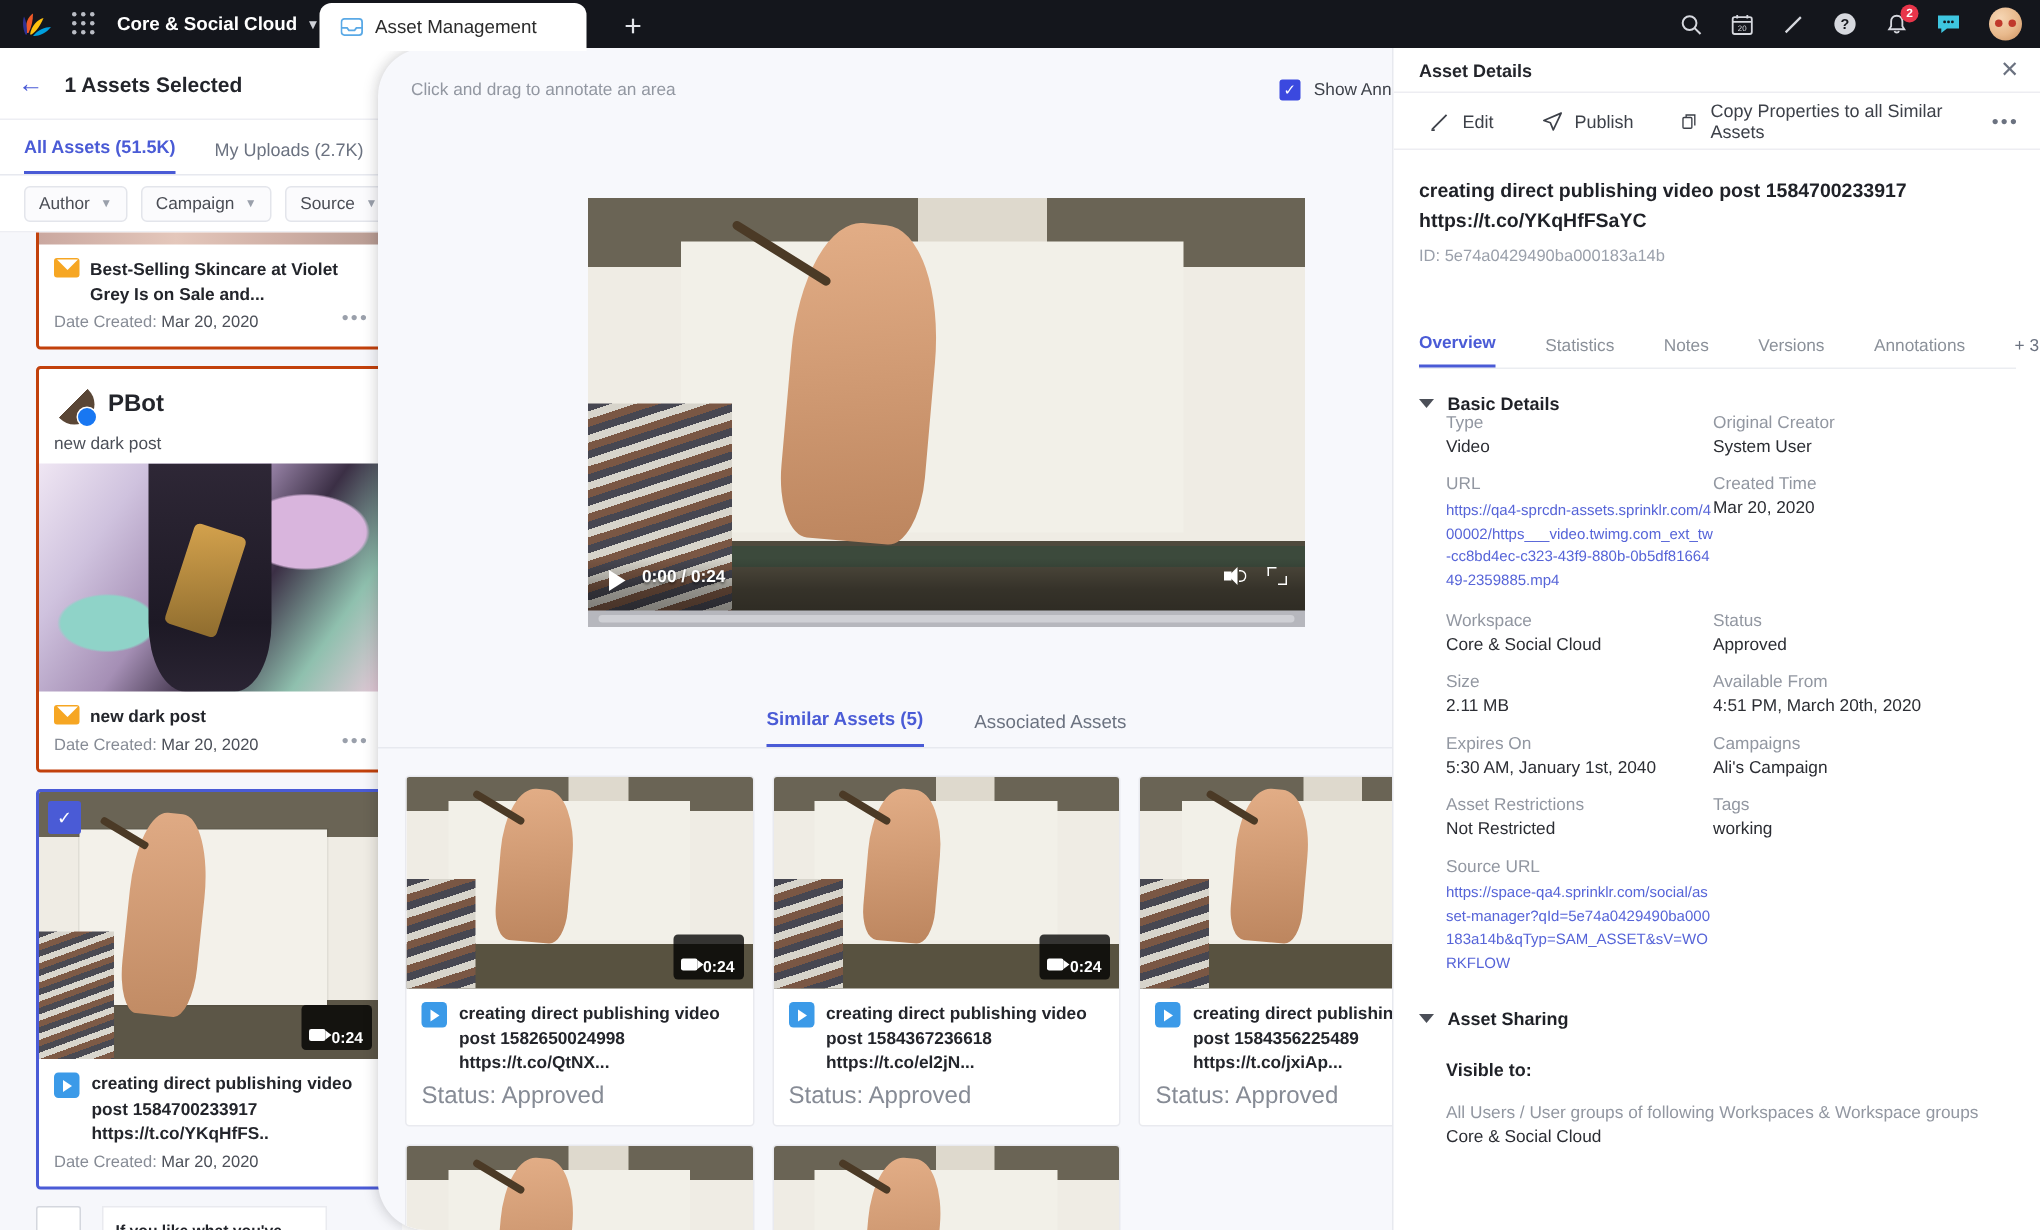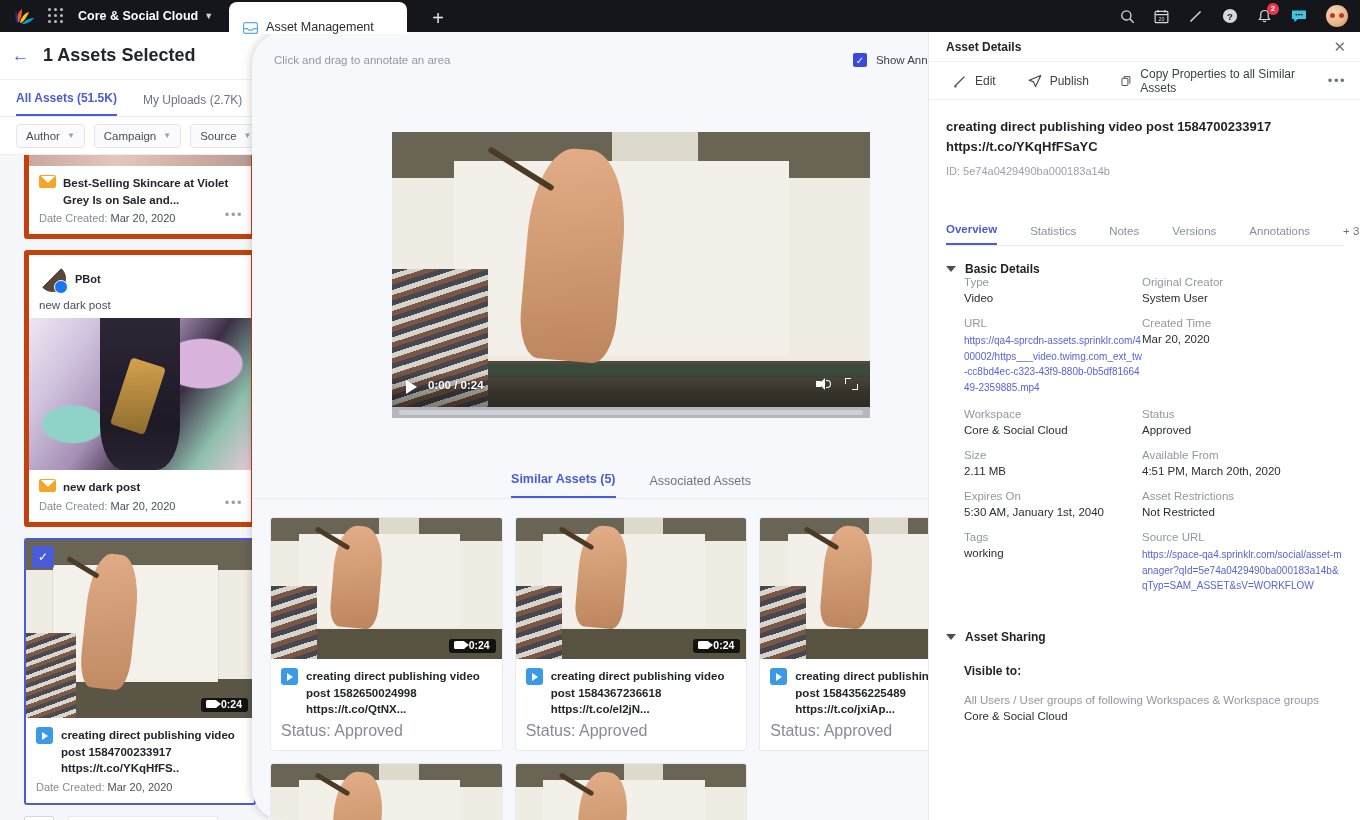--- a/index.html
+++ b/index.html
@@ -20,22 +20,22 @@
     background:#14161c; display:flex; align-items:center;
     z-index: 60;
   }
   .logo-mark { width:26px; height:20px; margin-left:12px; position:relative; flex:0 0 auto; }
   .grid-icon { width:16px; height:16px; margin-left:10px; display:grid;
     grid-template-columns:repeat(3,1fr); grid-template-rows:repeat(3,1fr); gap:2px; flex:0 0 auto;}
   .grid-icon i { background:#b9bcc4; border-radius:50%; width:3px; height:3px; }
   .ws-name { color:#fff; font-weight:bold; font-size:12.5px; margin-left:14px; white-space:nowrap; }
   .caret { color:#cfd2d8; margin-left:6px; font-size:9px; }
   .tab {
-    margin-left:16px; height:32px; background:#ffffff; border-radius:8px 8px 0 0;
-    display:flex; align-items:flex-end; padding:0 18px 0 14px; gap:8px; min-width:178px;
+    margin-left:0; height:32px; background:#ffffff; border-radius:8px 8px 0 0;
+    display:flex; align-items:center; padding:0 18px 0 14px; gap:8px; min-width:178px;
     position:relative; top:2px;
   }
   .tab .tab-label { color:#2b2b2b; font-size:12.5px; }
   .tab-plus {
     margin-left:8px; width:46px; height:32px; display:flex; align-items:center; justify-content:center;
     color:#e3e5ea; font-size:20px; font-weight:300; position:relative; top:2px;
   }
   .top-right { margin-left:auto; display:flex; align-items:center; gap:19px; padding-right:12px; }
   .ticon { color:#d6d8de; display:flex; align-items:center; justify-content:center; position:relative; }
   .badge {
@@ -56,40 +56,40 @@
   
   .left-pane {
     position:absolute; left:0; top:32px; width:268px; height:788px;
     background:#f6f7fb; overflow:hidden; z-index:5;
   }
   .sel-header {
     height:48px; background:#fff; display:flex; align-items:center; padding-left:12px; gap:14px;
     border-bottom:1px solid #edeef3;
   }
   .back-arrow { color:#4a5bd6; font-size:17px; line-height:1; }
-  .sel-title { font-weight:bold; font-size:18px; color:#23252b; }
+  .sel-title { font-weight:bold; font-size:14px; color:#23252b; }
   .tabs-row {
     height:37px; background:#fff; display:flex; align-items:flex-end; padding-left:16px; gap:26px;
     border-bottom:1px solid #e7e9ef; position:relative;
   }
   .atab { font-size:12px; color:#6b7280; padding-bottom:9px; white-space:nowrap; }
   .atab.active { color:#4a5bd6; font-weight:bold; border-bottom:2.5px solid #4a5bd6; }
   .filters-row {
     height:38px; background:#fff; display:flex; align-items:center; padding-left:16px; gap:9px;
     border-bottom:1px solid #edeef3;
   }
   .chip {
     height:24px; border:1px solid #e3e5eb; border-radius:4px; background:#fbfbfd;
     display:flex; align-items:center; gap:7px; padding:0 9px; font-size:11.5px; color:#4a4d55;
     white-space:nowrap;
   }
   .chip .cv { color:#9aa0ab; font-size:8px; }
   .cards-scroll { position:absolute; left:0; top:123px; width:268px; bottom:0; overflow:hidden; }
   .acard {
-    margin:0 12px 11px 24px; background:#fff; border:5px solid #c2410c; border-radius:3px;
+    margin:0 12px 11px 24px; background:#fff; border:2px solid #c2410c; border-radius:3px;
     overflow:hidden;
   }
   .acard.sel { border:2px solid #4a5bd6; }
   .acard-meta { padding:9px 10px 10px 10px; position:relative; }
   .acard-title { font-size:11.5px; font-weight:bold; color:#23252b; line-height:1.45; }
   .acard-date { font-size:11px; color:#868b95; margin-top:4px; }
   .acard-date b { color:#4b4f58; font-weight:normal; }
   .dots { position:absolute; right:8px; bottom:12px; color:#9aa0ab; letter-spacing:1.5px; font-size:13px;}
   .mail-ico {
     width:17px; height:13px; background:#f6a623; border-radius:2px; display:inline-block;
@@ -111,21 +111,21 @@
   .title-row { display:flex; align-items:flex-start; }
   .pbot-head { display:flex; align-items:center; gap:9px; padding:10px 10px 7px 10px; }
   .pbot-av {
     width:27px; height:27px; border-radius:50%; position:relative;
     background:linear-gradient(135deg,#ffffff 0 48%, #5a4636 48% 100%); overflow:visible;
   }
   .pbot-av::after {
     content:""; position:absolute; right:-2px; bottom:-2px; width:12px; height:12px; border-radius:50%;
     background:#1877f2; border:1.5px solid #fff;
   }
-  .pbot-name { font-weight:bold; font-size:11px; color:#23252b; }
+  .pbot-name { font-weight:bold; font-size:16px; color:#23252b; }
   .pbot-text { font-size:11.5px; color:#4b4f58; padding:0 10px 7px 10px; }
   .art-img {
     height:152px; background:
       radial-gradient(ellipse at 20% 70%, #8fd3c8 0 12%, transparent 13%),
       radial-gradient(ellipse at 78% 30%, #d9b5dd 0 16%, transparent 17%),
       linear-gradient(125deg,#efe6f3 0%, #cfc2de 22%, #a58fb5 44%, #3b2f45 62%, #8fc0ae 82%, #e6c8d8 100%);
     position:relative; overflow:hidden;
   }
   .art-img::before {
     content:""; position:absolute; left:32%; top:0; width:36%; height:100%;
@@ -152,22 +152,22 @@
   .vthumb .brush {
     position:absolute; left:17%; top:14%; width:16%; height:5px; background:#4b3a26;
     transform:rotate(31deg); border-radius:2px;
   }
   .vthumb .stripes {
     position:absolute; left:0; top:52%; width:22%; height:48%;
     background:repeating-linear-gradient(160deg,#4a4a52 0 4px,#d9d6cd 4px 8px,#7d5a46 8px 12px);
   }
   .dur-badge {
     position:absolute; right:6px; bottom:6px; background:rgba(0,0,0,.78); color:#fff;
-    font-size:10.5px; font-weight:bold; border-radius:3px; padding:0 6px 2px 5px;
-    display:flex; align-items:center; gap:4px;
+    font-size:10.5px; font-weight:bold; border-radius:3px; padding:16px 6px 2px 5px;
+    display:flex; align-items:flex-start; gap:4px;
   }
   .cam {
     width:11px; height:8px; background:#fff; border-radius:1.5px; position:relative; display:inline-block;
   }
   .cam::after { content:""; position:absolute; right:-4px; top:1px;
     border-top:3px solid transparent; border-bottom:3px solid transparent; border-left:4px solid #fff; }
   .checkmark {
     position:absolute; left:6px; top:6px; width:22px; height:22px; background:#4a5bd6;
     display:flex; align-items:center; justify-content:center; color:#fff; font-size:12px; border-radius:2px;
   }
@@ -697,20 +697,24 @@
         </div>
         <div class="kv-cell">
           <div class="k">Available From</div>
           <div class="v">4:51 PM, March 20th, 2020</div>
         </div>
 
         <div class="kv-cell">
           <div class="k">Expires On</div>
           <div class="v">5:30 AM, January 1st, 2040</div>
         </div>
+        <div class="kv-cell">
+          <div class="k">Campaigns</div>
+          <div class="v">Ali's Campaign</div>
+        </div>
 
         <div class="kv-cell">
           <div class="k">Asset Restrictions</div>
           <div class="v">Not Restricted</div>
         </div>
         <div class="kv-cell">
           <div class="k">Tags</div>
           <div class="v">working</div>
         </div>
 

